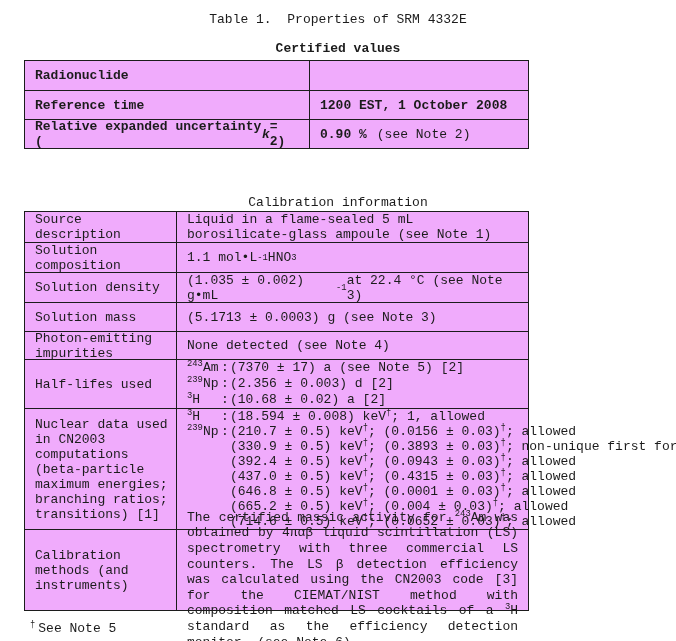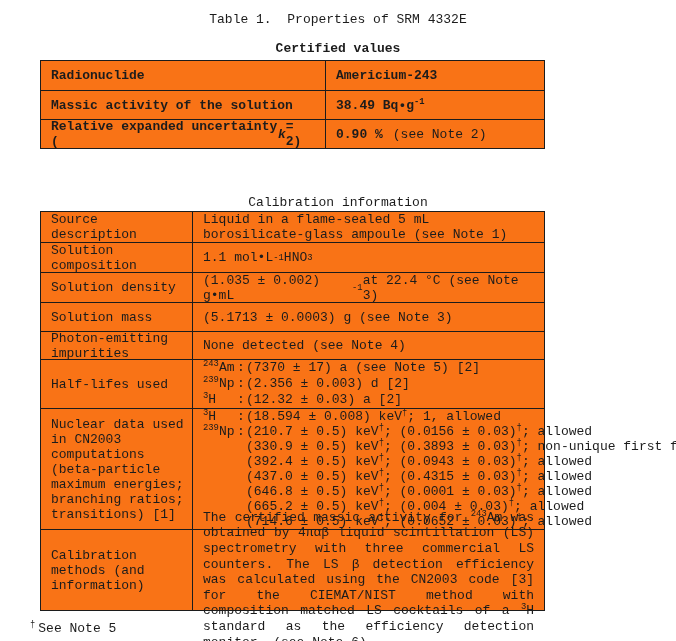--- a/index.html
+++ b/index.html
@@ -24,23 +24,23 @@
   .cert-head {
     position: absolute; top: 41px; left: 0; width: 100%;
     text-align: center; font-weight: bold;
   }
   .uncert-head {
     position: absolute; top: 195px; left: 0; width: 100%;
     text-align: center;
   }
 
   .tbl {
-    position: absolute; left: 40px; width: 505px;
+    position: absolute; left: 24px; width: 505px;
     border: 1px solid #1c1c1c; box-sizing: border-box;
-    background: #f97316;
+    background: #f0abfc;
   }
   .cert-tbl  { top: 60px; }
   .uncert-tbl { top: 211px; }
 
   .tr { display: flex; box-sizing: border-box; }
   .tr + .tr { border-top: 1px solid #1c1c1c; }
 
   .td {
     display: flex; align-items: center;
     padding: 0 10px; box-sizing: border-box; min-width: 0;
@@ -85,29 +85,25 @@
 
 <div class="page">
 
   <div class="doc-title">Table 1.  Properties of SRM 4332E</div>
 
   <div class="cert-head">Certified values</div>
 
   <div class="tbl cert-tbl">
     <div class="tr">
       <div class="td lbl">Radionuclide</div>
-      <div class="td val">
-        <span class="b">Americium-243</span>
-        <span class="note"></span>
-      </div>
     </div>
     <div class="tr">
-      <div class="td lbl">Massic activity of the solution</div>
+      <div class="td lbl">Reference time</div>
       <div class="td val">
-        <span class="b">38.49 Bq•g<sup>-1</sup></span>
+        <span class="b">1200 EST, 1 October 2008</span>
         <span class="note"></span>
       </div>
     </div>
     <div class="tr">
       <div class="td lbl">Relative expanded uncertainty (<i>k</i> = 2)</div>
       <div class="td val">
         <span class="b">0.90 %</span>
         <span class="note">(see Note 2)</span>
       </div>
     </div>
@@ -141,21 +137,21 @@
       <div class="td lbl">Photon-emitting impurities</div>
       <div class="td val">None detected (see Note 4)</div>
     </div>
 
     <div class="tr">
       <div class="td lbl">Half-lifes used</div>
       <div class="td val">
         <div class="lines">
           <div class="ln"><span class="nuc"><sup>243</sup>Am</span><span class="colon">:</span><span>(7370 ± 17) a (see Note 5) [2]</span></div>
           <div class="ln"><span class="nuc"><sup>239</sup>Np</span><span class="colon">:</span><span>(2.356 ± 0.003) d [2]</span></div>
-          <div class="ln"><span class="nuc"><sup>3</sup>H</span><span class="colon">:</span><span>(12.32 ± 0.03) a [2]</span></div>
+          <div class="ln"><span class="nuc"><sup>3</sup>H</span><span class="colon">:</span><span>(10.68 ± 0.02) a [2]</span></div>
         </div>
       </div>
     </div>
 
     <div class="tr nuclear">
       <div class="td lbl">Nuclear data used in CN2003 computations (beta-particle maximum energies; branching ratios; transitions) [1]</div>
       <div class="td val">
         <div class="lines">
           <div class="ln"><span class="nuc"><sup>3</sup>H</span><span class="colon">:</span><span>(18.594 ± 0.008) keV<sup>†</sup>; 1, allowed</span></div>
           <div class="ln"><span class="nuc"><sup>239</sup>Np</span><span class="colon">:</span><span>(210.7 ± 0.5) keV<sup>†</sup>; (0.0156 ± 0.03)<sup>†</sup>; allowed</span></div>
@@ -163,21 +159,21 @@
           <div class="ln"><span class="nuc"></span><span class="colon"></span><span>(392.4 ± 0.5) keV<sup>†</sup>; (0.0943 ± 0.03)<sup>†</sup>; allowed</span></div>
           <div class="ln"><span class="nuc"></span><span class="colon"></span><span>(437.0 ± 0.5) keV<sup>†</sup>; (0.4315 ± 0.03)<sup>†</sup>; allowed</span></div>
           <div class="ln"><span class="nuc"></span><span class="colon"></span><span>(646.8 ± 0.5) keV<sup>†</sup>; (0.0001 ± 0.03)<sup>†</sup>; allowed</span></div>
           <div class="ln"><span class="nuc"></span><span class="colon"></span><span>(665.2 ± 0.5) keV<sup>†</sup>; (0.004 ± 0.03)<sup>†</sup>; allowed</span></div>
           <div class="ln"><span class="nuc"></span><span class="colon"></span><span>(714.6 ± 0.5) keV<sup>†</sup>; (0.0652 ± 0.03)<sup>†</sup>; allowed</span></div>
         </div>
       </div>
     </div>
 
     <div class="tr">
-      <div class="td lbl">Calibration methods (and information)</div>
+      <div class="td lbl">Calibration methods (and instruments)</div>
       <div class="td val">
         <div class="para">The certified massic activity for <sup>243</sup>Am was obtained by 4παβ liquid scintillation (LS) spectrometry with three commercial LS counters.  The LS β detection efficiency was calculated using the CN2003 code [3] for the CIEMAT/NIST method with composition matched LS cocktails of a <sup>3</sup>H standard as the efficiency detection monitor. (see Note 6)</div>
       </div>
     </div>
 
   </div>
 
   <div class="footnote">
     <sup class="sym">†</sup><span>See Note 5</span>
   </div>

